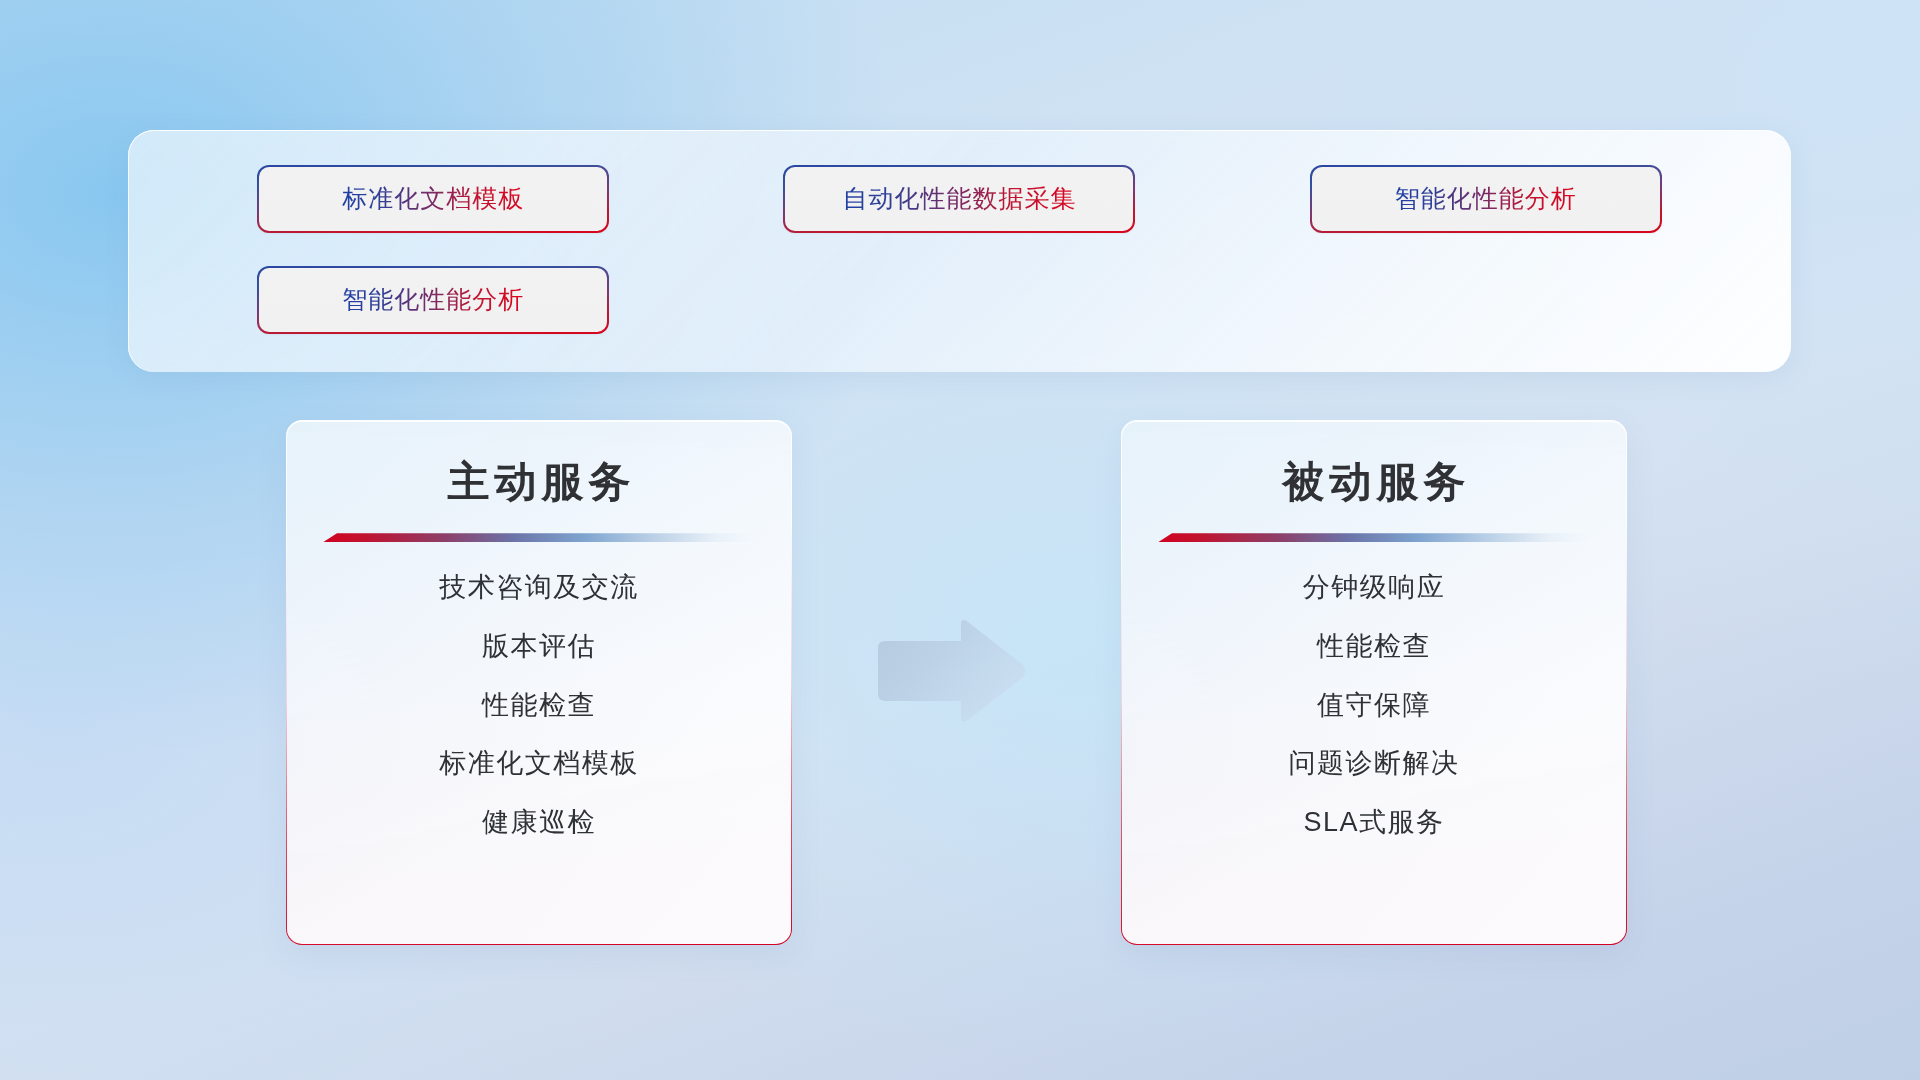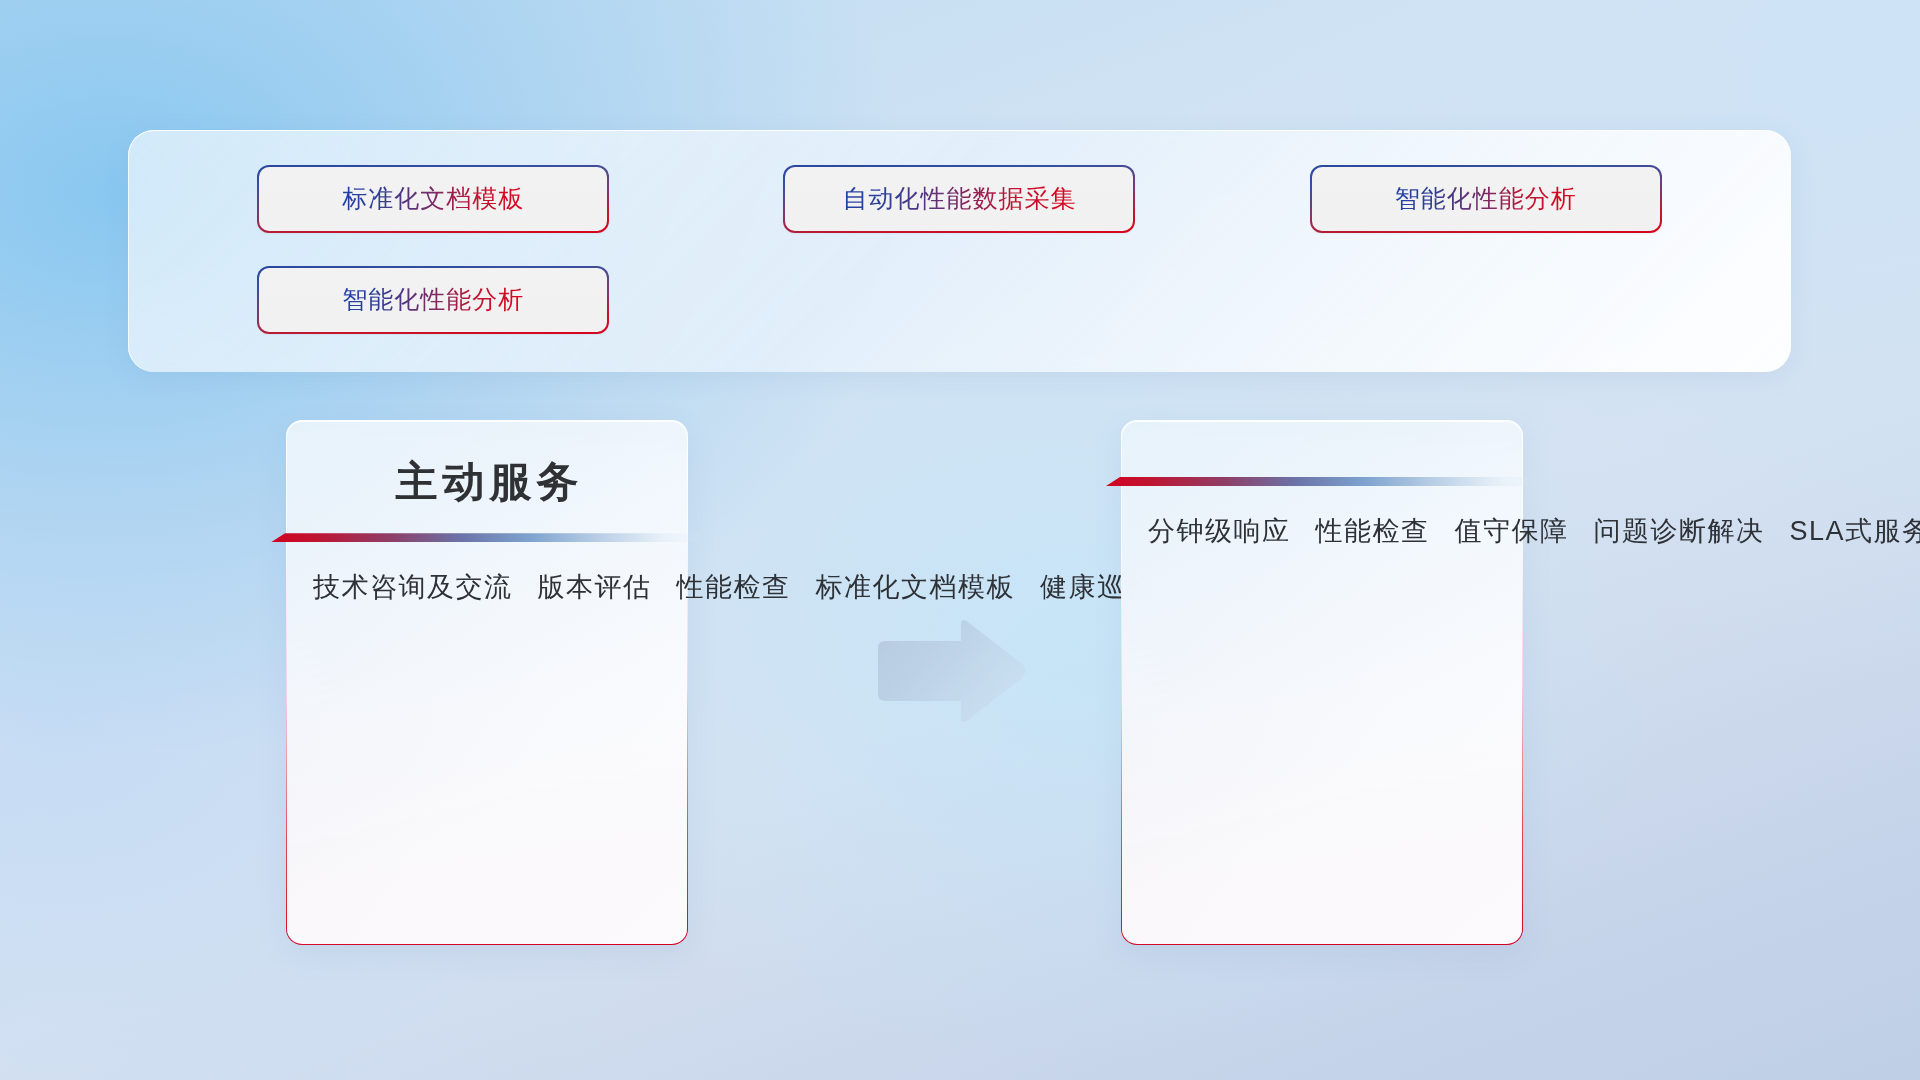--- a/index.html
+++ b/index.html
@@ -90,21 +90,21 @@
     -webkit-background-clip: text;
     background-clip: text;
     color: transparent;
     -webkit-text-fill-color: transparent;
   }
 
   
   .card {
     position: absolute;
     top: 420px;
-    width: 402px;
+    width: 506px;
     height: 525px;
     border-radius: 16px;
     box-sizing: border-box;
     background:
       linear-gradient(155deg,
         rgba(228,241,250,0.92) 0%,
         rgba(234,243,251,0.94) 18%,
         rgba(243,248,253,0.96) 42%,
         rgba(250,252,254,0.98) 68%,
         rgba(253,253,255,0.99) 100%) padding-box,
@@ -159,21 +159,21 @@
     clip-path: polygon(14px 0, 100% 0, 100% 100%, 0 100%);
   }
 
   .card-list {
     list-style: none;
     margin: 0;
     padding: 0;
     width: 100%;
     margin-top: 28px;
     display: flex;
-    flex-direction: row;
+    flex-direction: column;
     gap: 25px;
     align-items: center;
   }
   .card-list li {
     font-size: 27px;
     font-weight: 400;
     color: #2e3136;
     letter-spacing: 1.5px;
     white-space: nowrap;
     line-height: 1.25;
@@ -238,20 +238,21 @@
           <stop offset="0%" stop-color="#b3c5dd" stop-opacity="0.88"></stop>
           <stop offset="45%" stop-color="#b9cde2" stop-opacity="0.80"></stop>
           <stop offset="100%" stop-color="#c9dcee" stop-opacity="0.70"></stop>
         </linearGradient>
       </defs>
       <path d="M6,32 Q6,25 13,25 L89,25 L89,9 Q89,1 96,6 L150,48 Q157,55 150,62 L96,104 Q89,109 89,101 L89,85 L13,85 Q6,85 6,78 Z" fill="url(#arrGrad)"></path>
     </svg>
   </div>
 
   <div class="card right">
+    <div class="card-title">被动服务</div>
 
     <div class="divider-wrap">
       <div class="divider"></div>
     </div>
 
     <ul class="card-list">
       <li>分钟级响应</li>
       <li>性能检查</li>
       <li>值守保障</li>
       <li>问题诊断解决</li>

